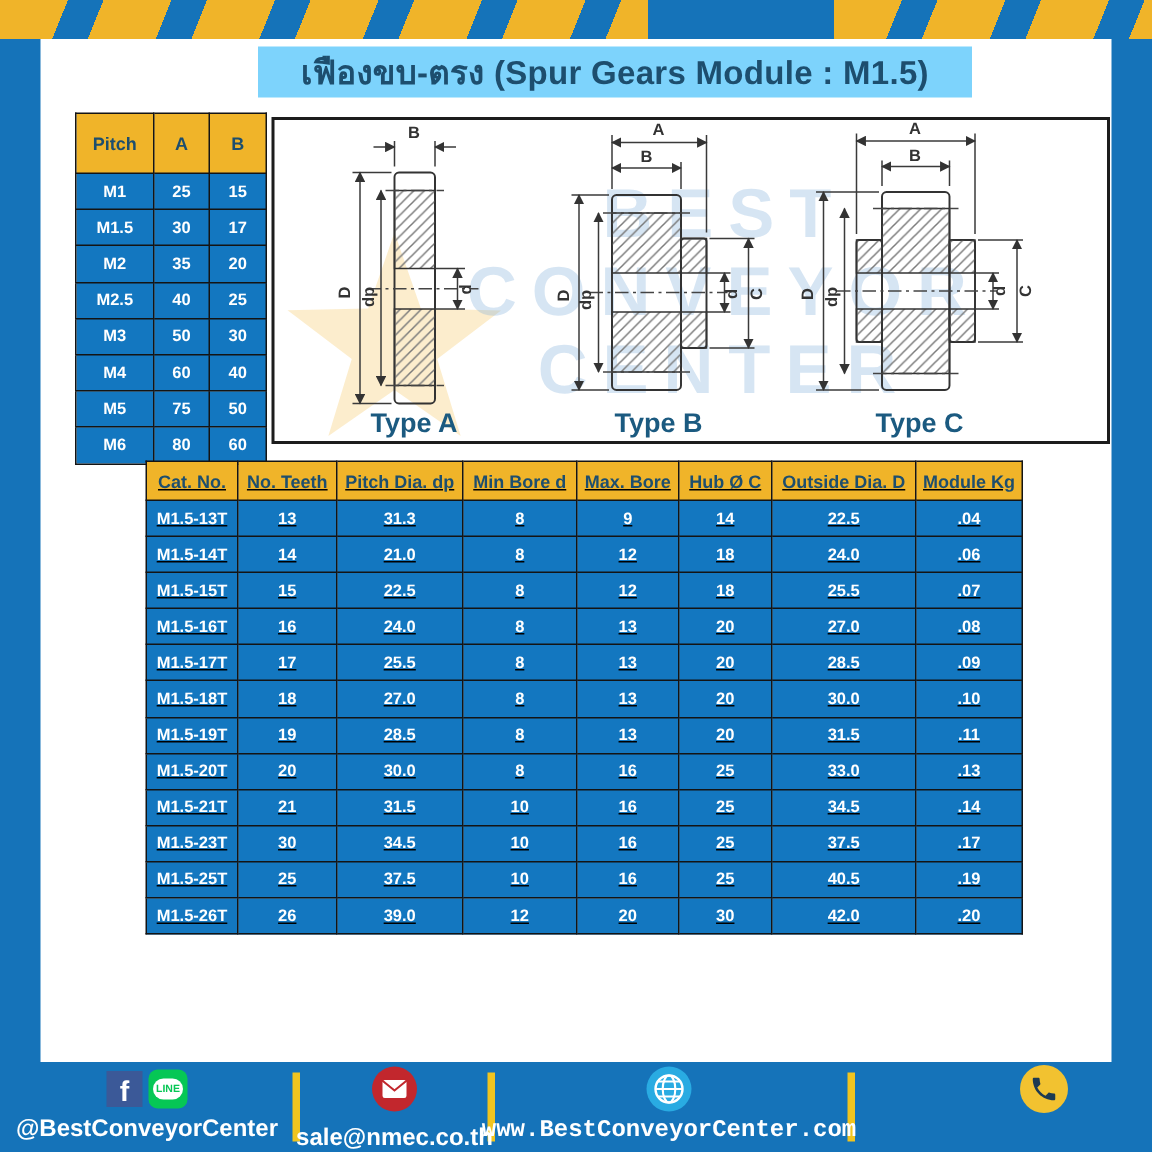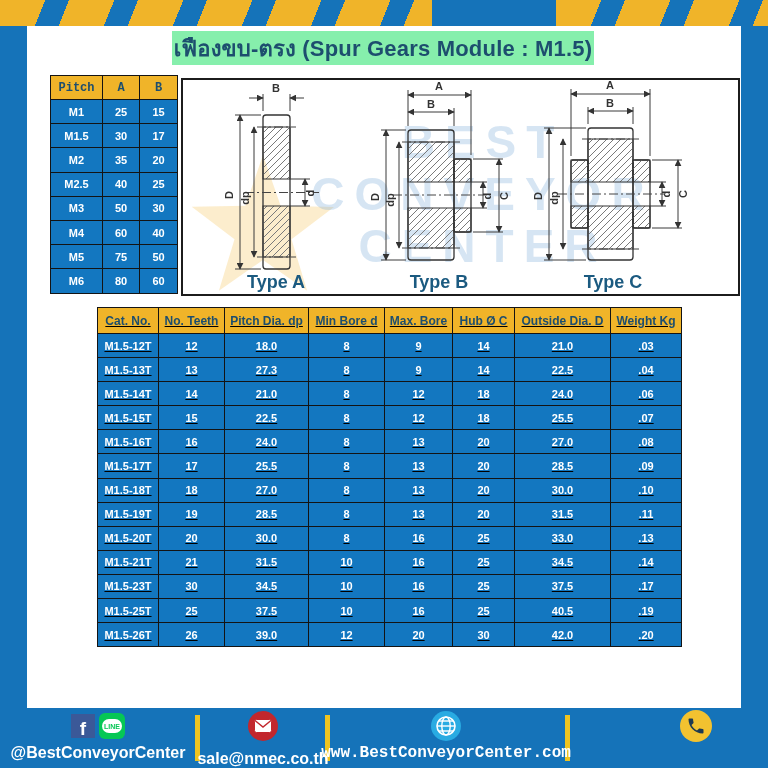--- a/index.html
+++ b/index.html
@@ -9,31 +9,31 @@
     background: #1573b9; overflow: hidden;
   }
   
   .topbar { position: absolute; left: 0; top: 0; width: 768px; height: 26px; background: #1573b9; }
   .stripes { position: absolute; top: 0; height: 26px; }
   .stripes.left  { left: 0;  width: 432px; background: repeating-linear-gradient(112deg, #f0b429 0 42px, #1573b9 42px 64px); }
   .stripes.right { left: 556px; width: 212px; background: repeating-linear-gradient(112deg, #f0b429 0 42px, #1573b9 42px 64px); }
   
   .panel { position: absolute; left: 27px; top: 26px; width: 714px; height: 682px; background: #ffffff; }
   .title-bar {
-    position: absolute; left: 145px; top: 5px; width: 422px; height: 34px;
-    background: #86efac; color: #1d4e6e; font-size: 22px; font-weight: bold;
+    position: absolute; left: 145px; top: 5px; width: 476px; height: 34px;
+    background: #7dd3fc; color: #1d4e6e; font-size: 22px; font-weight: bold;
     display: flex; align-items: center; justify-content: center; letter-spacing: .2px;
   }
   
   table.grid { border-collapse: collapse; table-layout: fixed; }
   table.grid th, table.grid td { border: 1.8px solid #141414; text-align: center; vertical-align: middle; }
   table.grid th { background: #f0b429; color: #1d4e6e; font-size: 12px; font-weight: bold; }
   table.grid td { background: #1377c0; color: #ffffff; font-size: 11px; font-weight: bold; }
   .pitch-table { position: absolute; left: 23px; top: 49px; width: 127px; }
-  .pitch-table th { height: 24px; font-family: Liberation Mono, monospace; }
+  .pitch-table th { height: 40px; }
   .pitch-table td { height: 24.2px; }
   
   .diagram-box {
     position: absolute; left: 154px; top: 52px; width: 559px; height: 218px;
     background: #ffffff; border: 2px solid #1c1c1c;
   }
   .diagram-box svg { display: block; }
   .dim { stroke: #3a3a3a; stroke-width: 1; }
   .dimlbl { font-size: 11px; fill: #333; font-weight: bold; }
   .caption { font-size: 18px; font-weight: bold; fill: #1b5a80; }
@@ -276,38 +276,28 @@
       </colgroup>
       <thead>
           <tr>
             <th>Cat. No.</th>
             <th>No. Teeth</th>
             <th>Pitch Dia. dp</th>
             <th>Min Bore d</th>
             <th>Max. Bore</th>
             <th>Hub Ø C</th>
             <th>Outside Dia. D</th>
-            <th>Weight Kg</th>
+            <th>Module Kg</th>
           </tr>
         </thead>
       <tbody>
           <tr>
-            <td>M1.5-12T</td>
-            <td>12</td>
-            <td>18.0</td>
-            <td>8</td>
-            <td>9</td>
-            <td>14</td>
-            <td>21.0</td>
-            <td>.03</td>
-          </tr>
-          <tr>
             <td>M1.5-13T</td>
             <td>13</td>
-            <td>27.3</td>
+            <td>31.3</td>
             <td>8</td>
             <td>9</td>
             <td>14</td>
             <td>22.5</td>
             <td>.04</td>
           </tr>
           <tr>
             <td>M1.5-14T</td>
             <td>14</td>
             <td>21.0</td>

